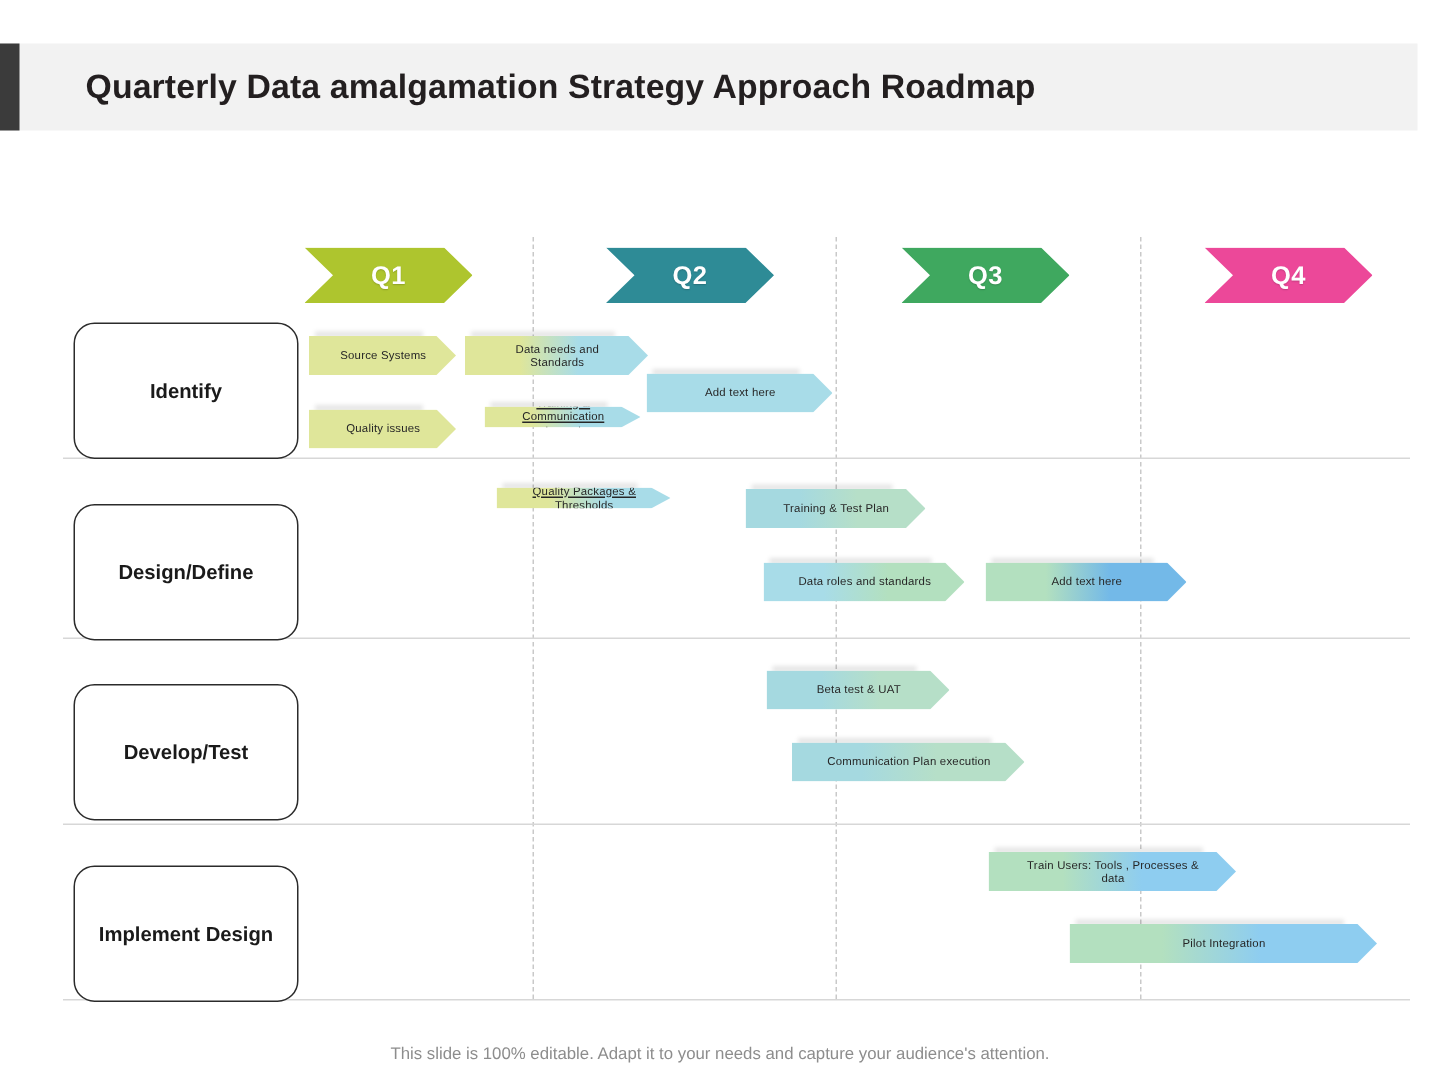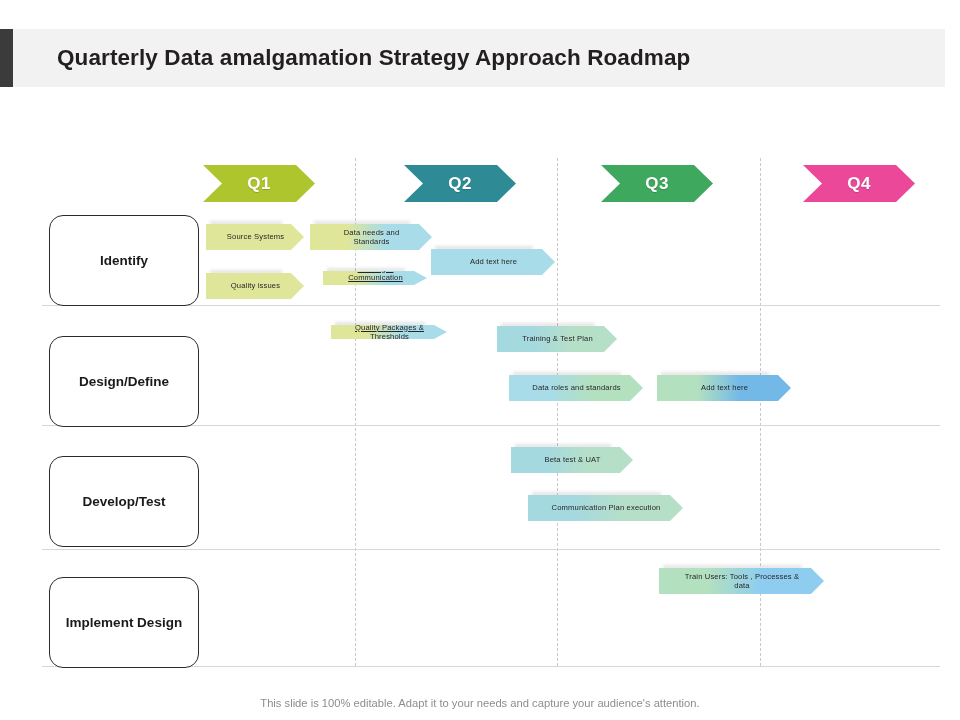--- a/index.html
+++ b/index.html
@@ -214,15 +214,20 @@
       <div class="bar" style="position: relative; width: 100%; background: linear-gradient(to right, rgb(165, 217, 224) 0%, rgb(165, 217, 224) 30%, rgb(182, 223, 200) 62%, rgb(182, 223, 200) 100%);">
         <span class="lbl">Communication  Plan execution</span>
       </div>
     </div>
     <div class="rowbox" style="top: 562px; height: 91px;">Implement Design</div>
     <div class="barwrap" style="left: 659px; top: 553px; width: 165px;">
       <div class="bar" style="position: relative; width: 100%; background: linear-gradient(to right, rgb(179, 224, 191) 0%, rgb(179, 224, 191) 30%, rgb(142, 205, 240) 62%, rgb(142, 205, 240) 100%);">
         <span class="lbl">Train Users: Tools , Processes  &amp; data</span>
       </div>
     </div>
+    <div class="barwrap" style="left: 713px; top: 601px; width: 205px;">
+      <div class="bar" style="position: relative; width: 100%; background: linear-gradient(to right, rgb(179, 224, 191) 0%, rgb(179, 224, 191) 30%, rgb(142, 205, 240) 62%, rgb(142, 205, 240) 100%);">
+        <span class="lbl">Pilot Integration</span>
+      </div>
+    </div>
   </div>
 
 <div class="footer">This slide is 100% editable. Adapt it to your needs and capture your audience's attention.</div>
 
 </body></html>

